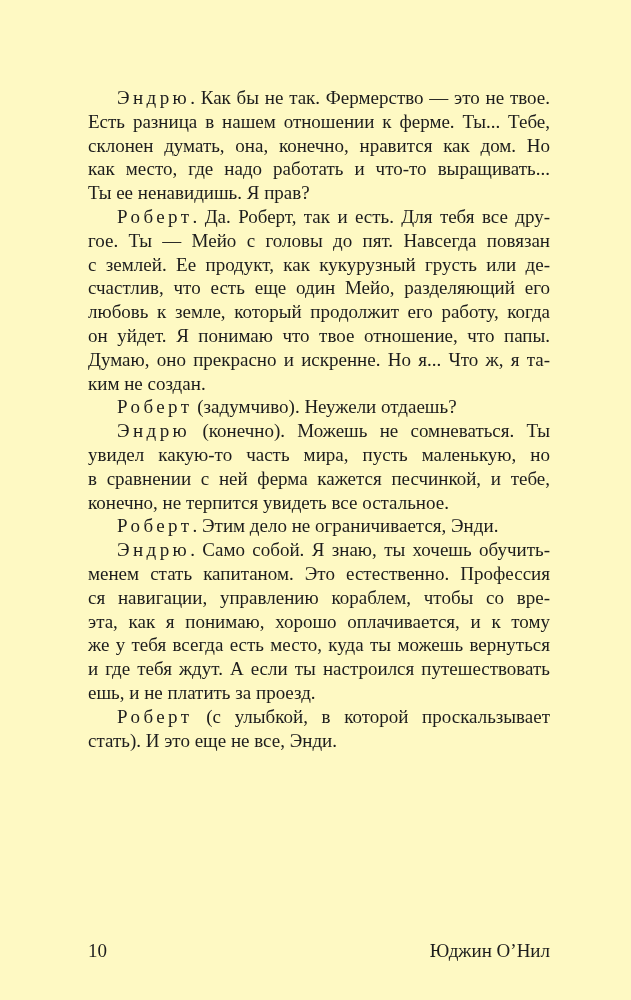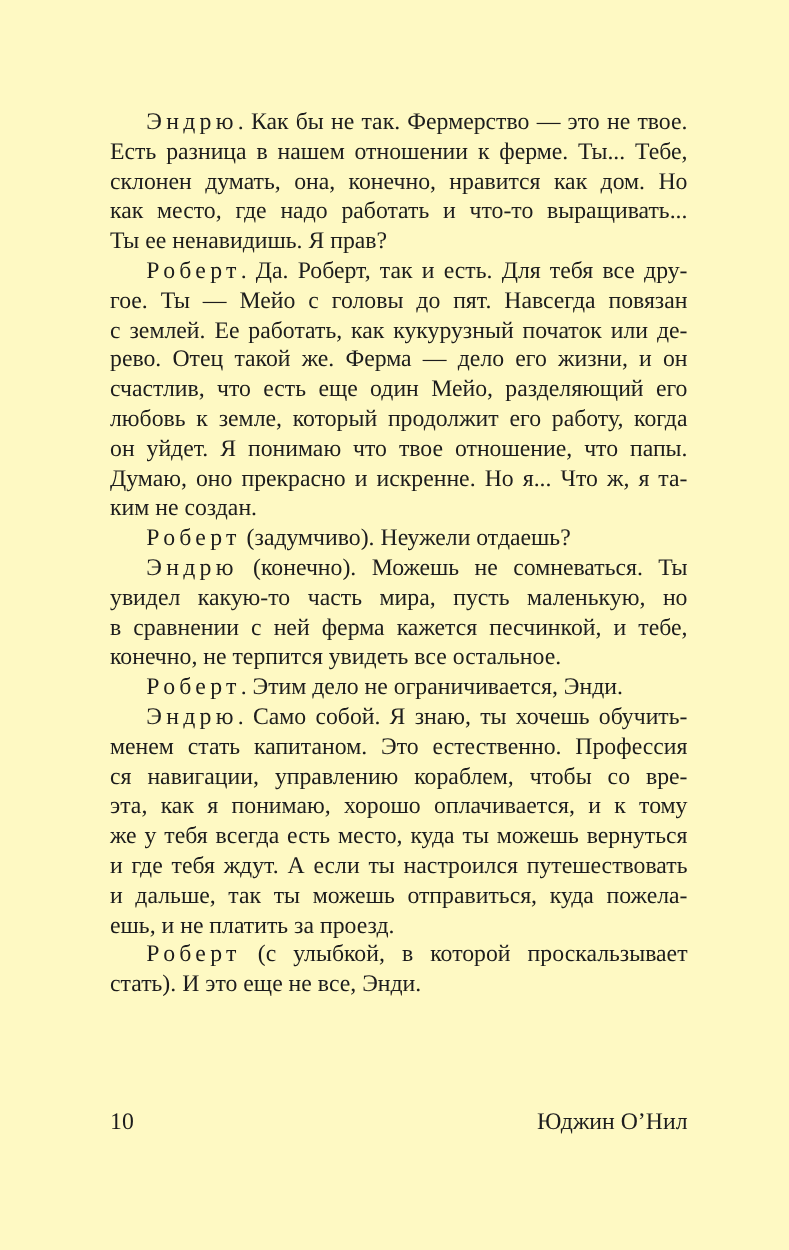--- a/index.html
+++ b/index.html
@@ -30,21 +30,21 @@
     text-align-last: justify;
   }
   .line.last { text-align-last: left; }
   .line.first { text-indent: 29px; }
   .nm { letter-spacing: 0.18em; }
   .it { }
   .n  { font-style: normal; }
   .footer {
     position: absolute;
     left: 88px;
-    top: 886px;
+    top: 939px;
     width: 462px;
     display: flex;
     justify-content: space-between;
     align-items: flex-end;
     font-size: 19px;
     line-height: 23.8px;
   }
   .footer .author { }
 </style>
 </head>
@@ -55,22 +55,21 @@
       <div class="paragraph">
         <div class="line first"><span class="nm">Эндрю</span><span class="n">. Как бы не так. Фермерство — это не твое.</span></div>
         <div class="line"><span class="n">Есть разница в нашем отношении к ферме. Ты... Тебе,</span></div>
         <div class="line"><span class="n">склонен думать, она, конечно, нравится как дом. Но</span></div>
         <div class="line"><span class="n">как место, где надо работать и что-то выращивать...</span></div>
         <div class="line last"><span class="n">Ты ее ненавидишь. Я прав?</span></div>
       </div>
       <div class="paragraph">
         <div class="line first"><span class="nm">Роберт</span><span class="n">. Да. Роберт, так и есть. Для тебя все дру-</span></div>
         <div class="line"><span class="n">гое. Ты — Мейо с головы до пят. Навсегда повязан</span></div>
-        <div class="line"><span class="n">с землей. Ее работать, как кукурузный початок или де-</span></div>
-        <div class="line"><span class="n">рево. Отец такой же. Ферма — дело его жизни, и он</span></div>
+        <div class="line"><span class="n">с землей. Ее продукт, как кукурузный грусть или де-</span></div>
         <div class="line"><span class="n">счастлив, что есть еще один Мейо, разделяющий его</span></div>
         <div class="line"><span class="n">любовь к земле, который продолжит его работу, когда</span></div>
         <div class="line"><span class="n">он уйдет. Я понимаю что твое отношение, что папы.</span></div>
         <div class="line"><span class="n">Думаю, оно прекрасно и искренне. Но я... Что ж, я та-</span></div>
         <div class="line last"><span class="n">ким не создан.</span></div>
       </div>
       <div class="paragraph">
         <div class="line first last"><span class="nm">Роберт</span><span class="n"> </span><span class="it">(задумчиво)</span><span class="n">. Неужели отдаешь?</span></div>
       </div>
       <div class="paragraph">
@@ -82,21 +81,20 @@
       <div class="paragraph">
         <div class="line first last"><span class="nm">Роберт</span><span class="n">. Этим дело не ограничивается, Энди.</span></div>
       </div>
       <div class="paragraph">
         <div class="line first"><span class="nm">Эндрю</span><span class="n">. Само собой. Я знаю, ты хочешь обучить-</span></div>
         <div class="line"><span class="n">менем стать капитаном. Это естественно. Профессия</span></div>
         <div class="line"><span class="n">ся навигации, управлению кораблем, чтобы со вре-</span></div>
         <div class="line"><span class="n">эта, как я понимаю, хорошо оплачивается, и к тому</span></div>
         <div class="line"><span class="n">же у тебя всегда есть место, куда ты можешь вернуться</span></div>
         <div class="line"><span class="n">и где тебя ждут. А если ты настроился путешествовать</span></div>
-        <div class="line"><span class="n">и дальше, так ты можешь отправиться, куда пожела-</span></div>
         <div class="line last"><span class="n">ешь, и не платить за проезд.</span></div>
       </div>
       <div class="paragraph">
         <div class="line first"><span class="nm">Роберт</span><span class="n"> </span><span class="it">(с улыбкой, в которой проскальзывает</span></div>
         <div class="line last"><span class="it">стать)</span><span class="n">. И это еще не все, Энди.</span></div>
       </div>
     </div>
   <div class="footer">
     <span class="page-num">10</span>
     <span class="author">Юджин О’Нил</span>

